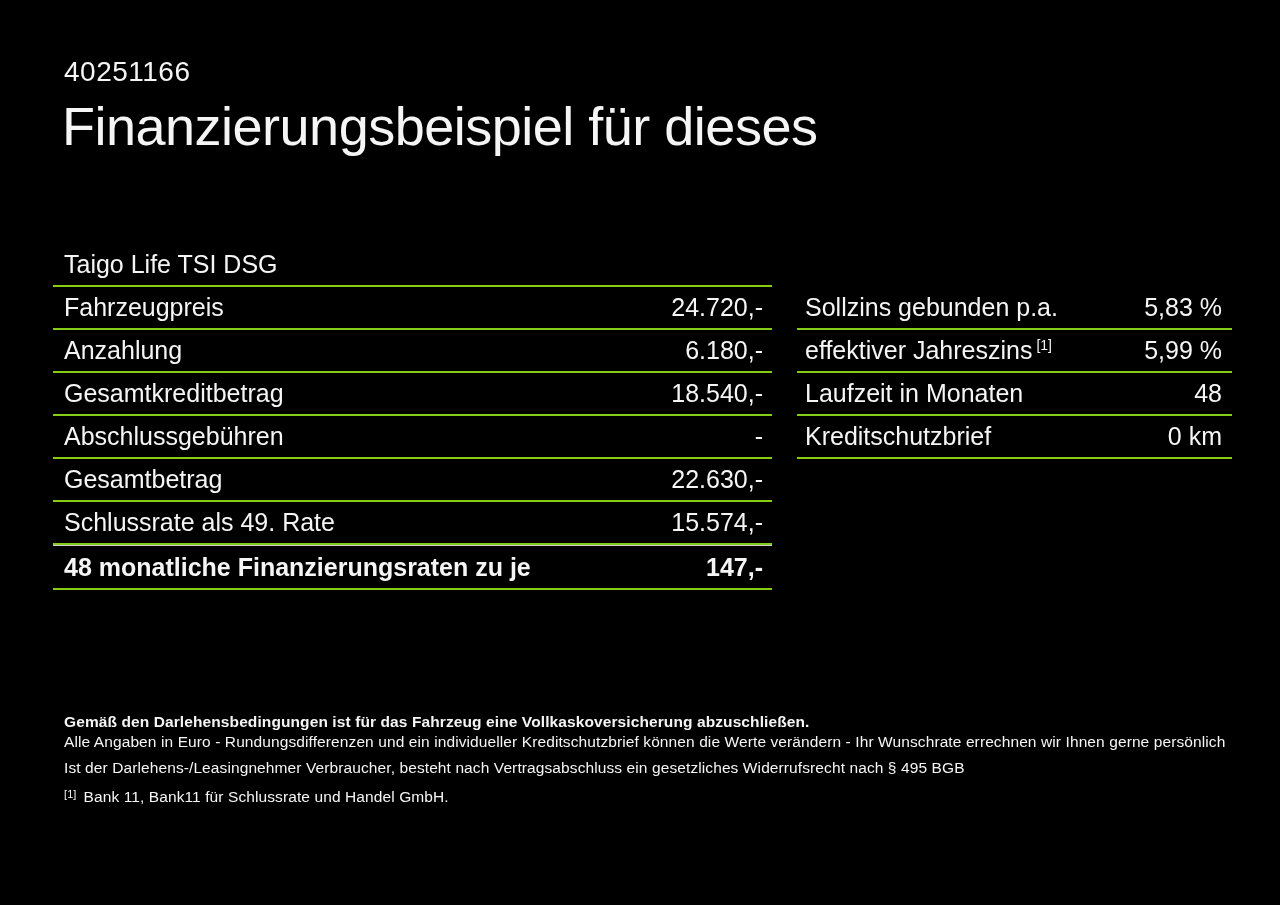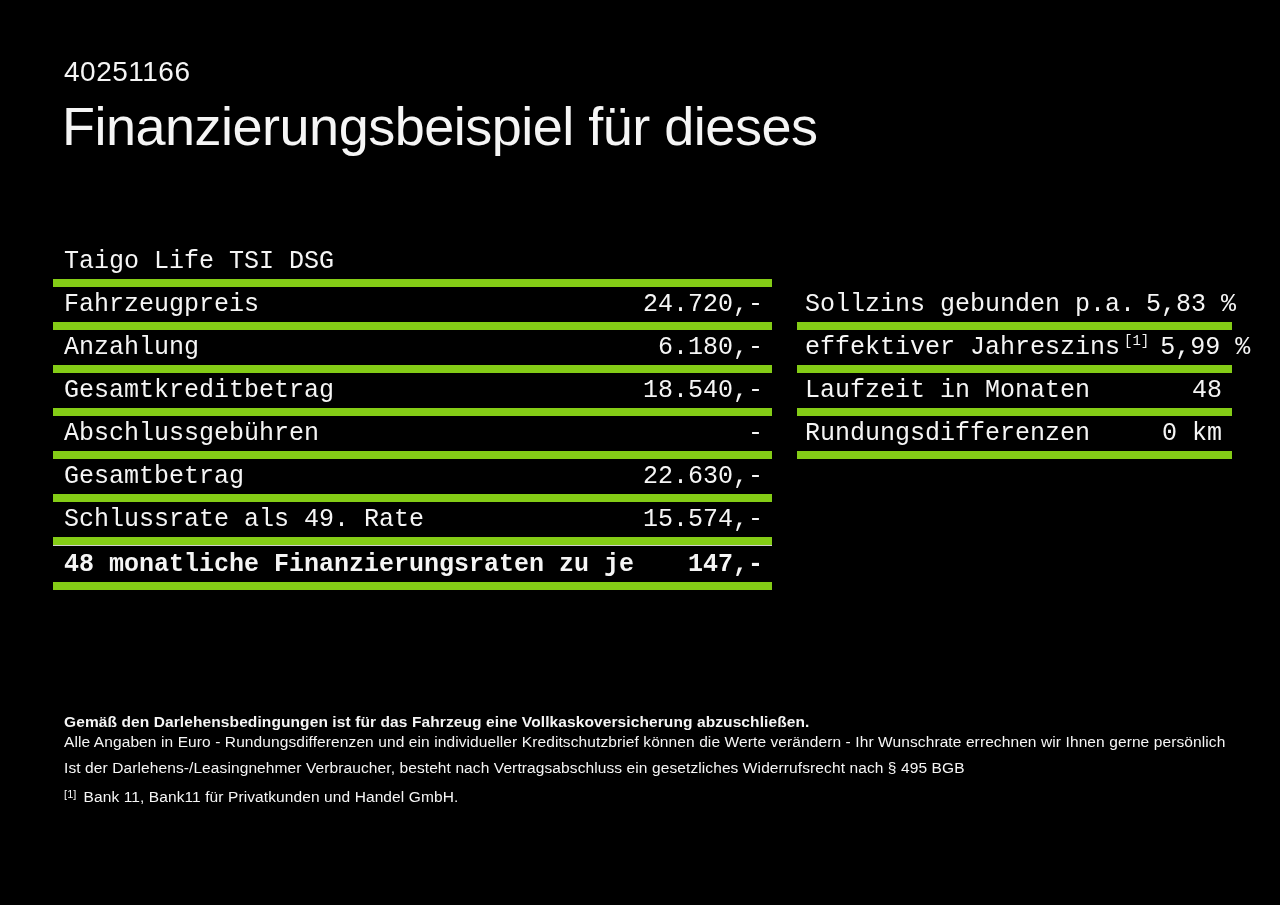--- a/index.html
+++ b/index.html
@@ -47,24 +47,23 @@
     top: 287px;
     left: 797px;
     width: 435px;
   }
   .t-row {
     display: flex;
     justify-content: space-between;
     align-items: center;
     height: 43px;
     box-sizing: border-box;
-    border-bottom: 8px solid #84cc16;
+    border-bottom: 2px solid #84cc16;
     font-size: 25px;
     padding: 0 9px 0 11px;
-    font-family: Liberation Mono, monospace;
   }
   .cond-table .t-row { padding: 0 10px 0 8px; gap: 11px; }
   .t-row .cell-label { white-space: nowrap; }
   .t-row .cell-value { white-space: nowrap; text-align: right; }
   .t-row.header-row { font-weight: 400; }
   .t-row.bold-row {
     font-weight: 700;
     border-top: 1px solid #cfcfcf;
     height: 45px;
   }
@@ -145,21 +144,21 @@
   </div>
   <div class="t-row">
     <span class="cell-label"><span>effektiver Jahreszins</span><span class="sup-mark">[1]</span></span>
     <span class="cell-value">5,99 %</span>
   </div>
   <div class="t-row">
     <span class="cell-label">Laufzeit in Monaten</span>
     <span class="cell-value">48</span>
   </div>
   <div class="t-row">
-    <span class="cell-label">Rundungsdifferenzen</span>
+    <span class="cell-label">Kreditschutzbrief</span>
     <span class="cell-value">0 km</span>
   </div>
 </div>
 
 <div class="footer-line fl-1">Gemäß den Darlehensbedingungen ist für das Fahrzeug eine Vollkaskoversicherung abzuschließen.</div>
 <div class="footer-line fl-2">Alle Angaben in Euro - Rundungsdifferenzen und ein individueller Kreditschutzbrief können die Werte verändern - Ihr Wunschrate errechnen wir Ihnen gerne persönlich</div>
 <div class="footer-line fl-3">Ist der Darlehens-/Leasingnehmer Verbraucher, besteht nach Vertragsabschluss ein gesetzliches Widerrufsrecht nach § 495 BGB</div>
-<div class="footer-line fl-4"><span class="fn-marker">[1]</span><span>Bank 11, Bank11 für Privatkunden und Handel GmbH.</span></div>
+<div class="footer-line fl-4"><span class="fn-marker">[1]</span><span>Bank 11, Bank11 für Schlussrate und Handel GmbH.</span></div>
 
 </body></html>

